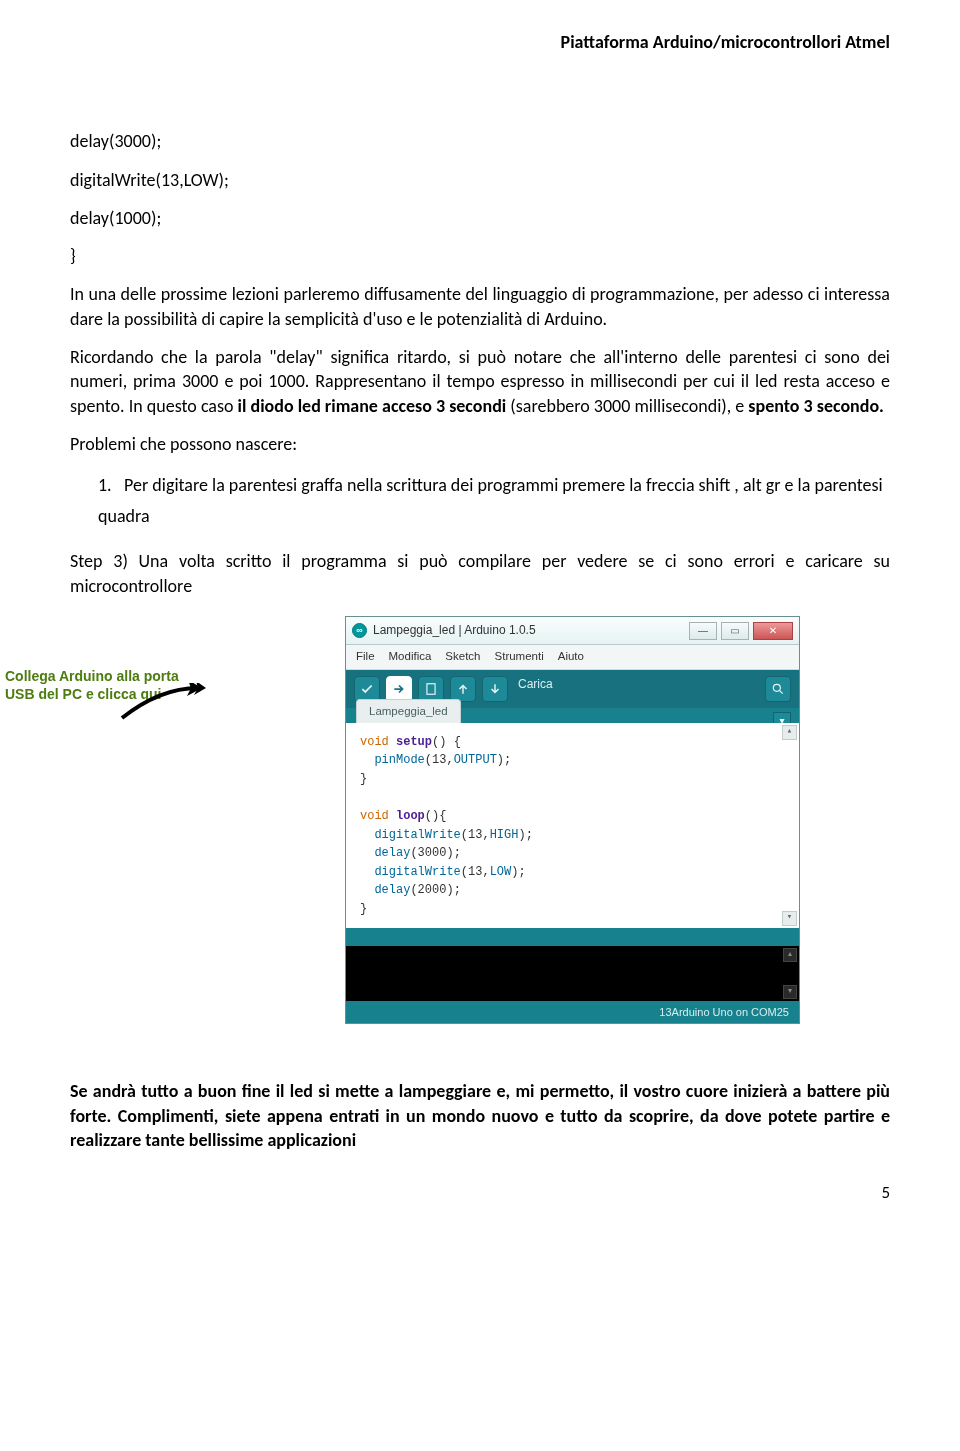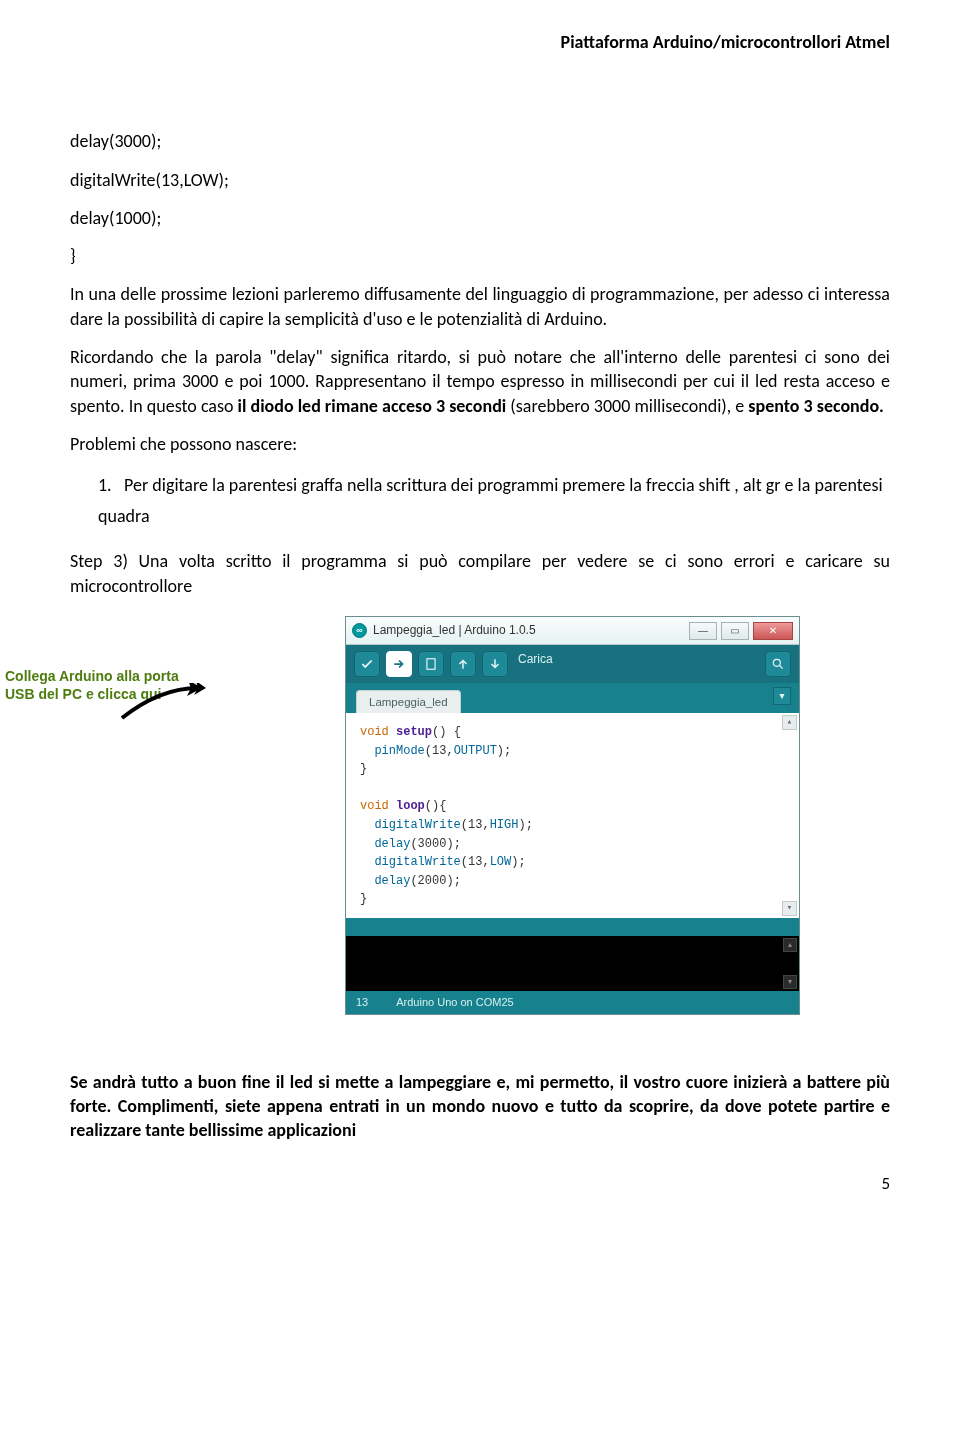--- a/index.html
+++ b/index.html
@@ -78,21 +78,21 @@
   }
   .tool-btn.highlight { background:#fff; color:#17717e; border-color:#fff; }
   .toolbar .label { color:#d9eff2; font-size:12px; margin-left:4px; }
   .toolbar .spacer { flex:1; }
   .serial-btn {
     width:26px; height:26px; border-radius:4px;
     background:#1e8a97; border:1px solid #136670;
     display:flex; align-items:center; justify-content:center; color:#e7f5f7;
   }
   .tabbar {
-    background:#17818d; height:30px; display:flex; align-items:flex-end;
+    background:#17818d; height:15px; display:flex; align-items:flex-end;
     padding-left:10px; position:relative;
   }
   .sketch-tab {
     background:#e9efef; color:#4a6262; font-size:11.5px;
     padding:4px 12px 3px 12px; border-radius:4px 4px 0 0;
     border:1px solid #c7d1d1; border-bottom:none;
   }
   .tabbar .tab-menu {
     position:absolute; right:8px; top:4px; width:18px; height:18px;
     background:#1e8a97; border:1px solid #136670; color:#e7f5f7;
@@ -123,21 +123,21 @@
   .console { background:#000; height:55px; position:relative; }
   .console .csb {
     position:absolute; right:2px; width:14px; height:14px;
     background:#2a2a2a; border:1px solid #444; color:#888;
     font-size:8px; display:flex; align-items:center; justify-content:center;
   }
   .console .csb.up { top:2px; }
   .console .csb.down { bottom:2px; }
   .statusbar {
     background:#17818d; color:#d6efef; font-size:11px;
-    display:flex; justify-content:flex-start; padding:4px 10px;gap:28px;
+    display:flex; justify-content:flex-end; padding:4px 10px;
   }
   
   svg.ic { width:14px; height:14px; }
 </style>
 </head>
 <body>
 
 <div class="page-header">Piattaforma Arduino/microcontrollori Atmel</div>
 
 <div class="code-line">delay(3000);</div>
@@ -182,20 +182,27 @@
     <div class="titlebar">
       <span class="logo">∞</span>
       <span class="title-text">Lampeggia_led | Arduino 1.0.5</span>
       <div class="win-btns">
         <div class="win-btn">—</div>
         <div class="win-btn">▭</div>
         <div class="win-btn close">✕</div>
       </div>
     </div>
 
+    <div class="menubar">
+      <span>File</span>
+      <span>Modifica</span>
+      <span>Sketch</span>
+      <span>Strumenti</span>
+      <span>Aiuto</span>
+    </div>
 
     <div class="toolbar">
       <div class="tool-btn">
         <svg class="ic" viewBox="0 0 24 24">
             <path d="M4 12l5 5 11-11" stroke="currentColor" stroke-width="3" fill="none"></path>
           </svg>
       </div>
       <div class="tool-btn highlight">
         <svg class="ic" viewBox="0 0 24 24">
             <path d="M4 12h12M12 6l6 6-6 6" stroke="currentColor" stroke-width="3" fill="none"></path>

